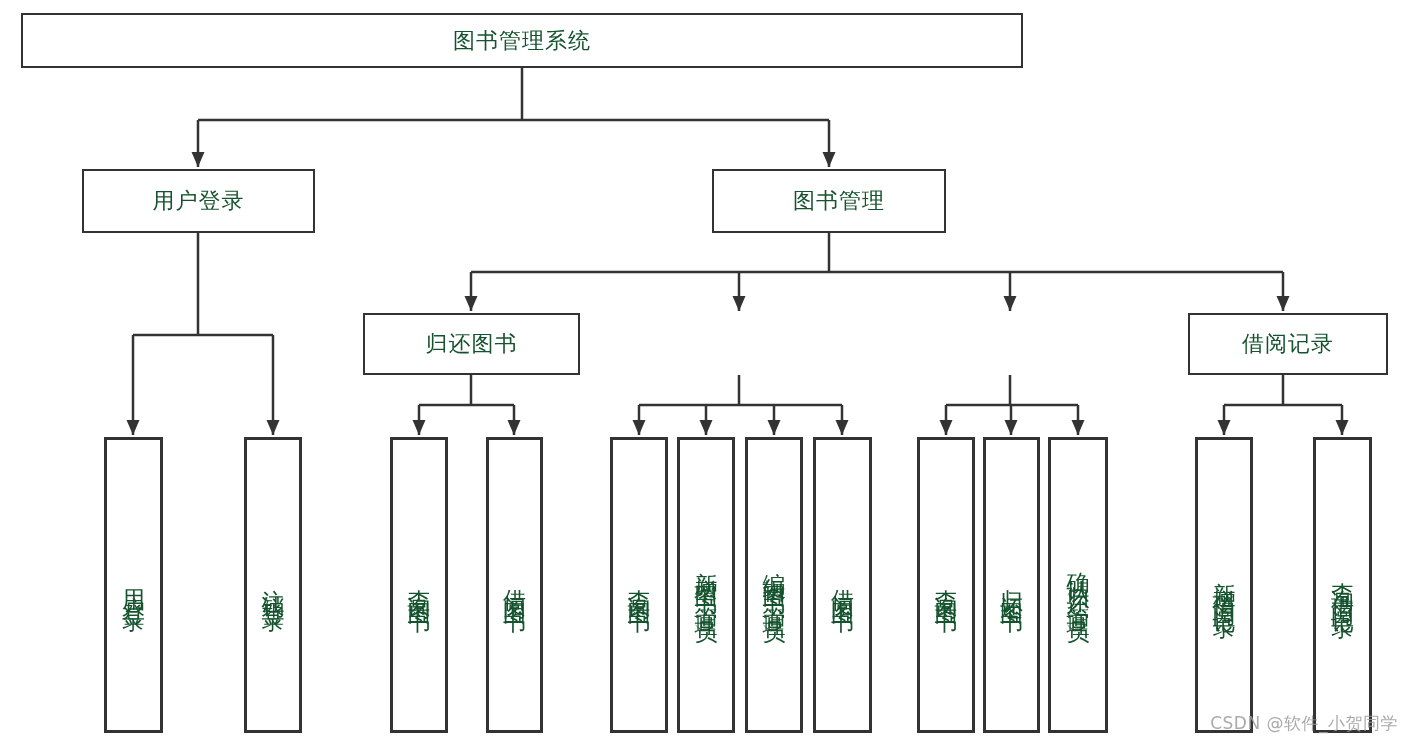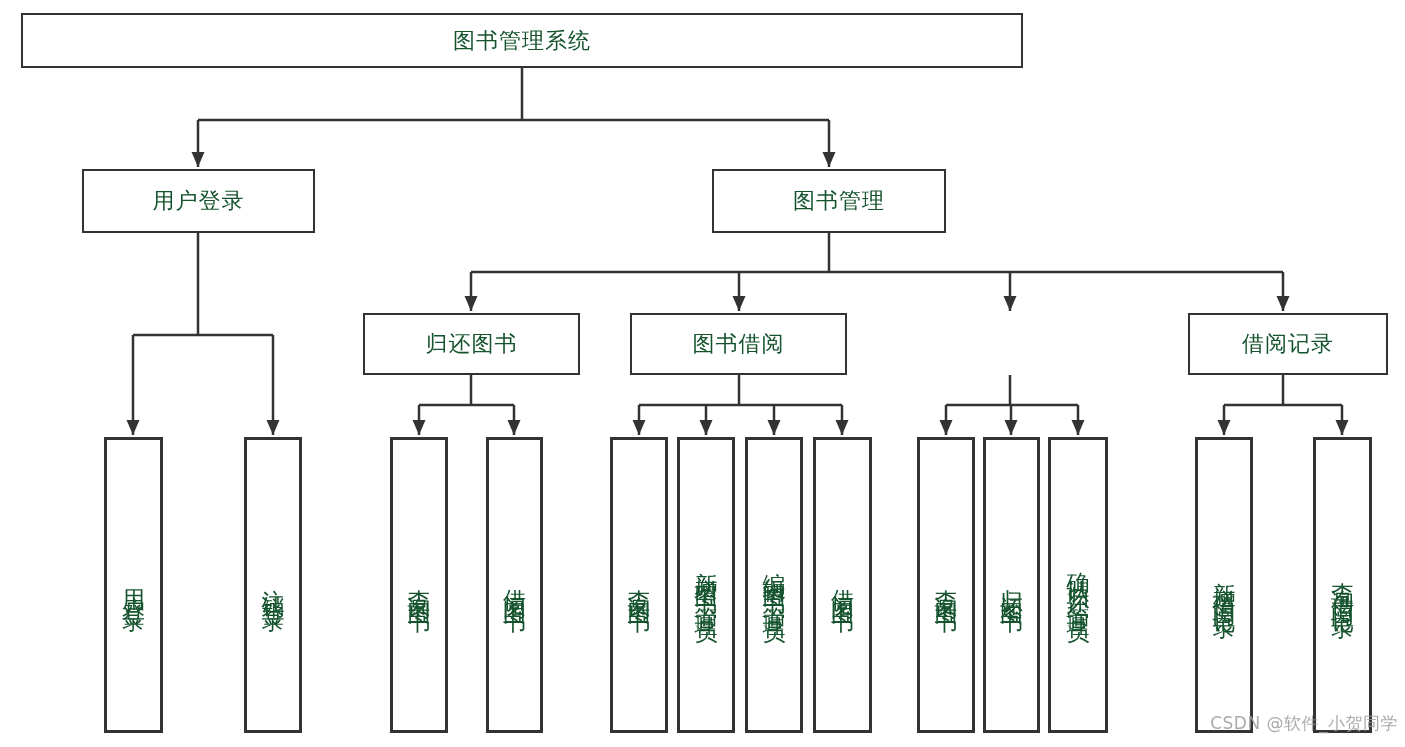--- a/index.html
+++ b/index.html
@@ -116,21 +116,20 @@
       <path d="M1342,405 L1342,435" marker-end="url(#arrowhead)"></path>
     </g>
   </svg>
 
   <div class="box h" style="left:21px; top:13px; width:1002px; height:55px;">图书管理系统</div>
 
   <div class="box h" style="left:82px; top:169px; width:233px; height:64px;">用户登录</div>
   <div class="box h" style="left:712px; top:169px; width:234px; height:64px;padding-left:20px;">图书管理</div>
 
   <div class="box h" style="left:363px; top:313px; width:217px; height:62px;">归还图书</div>
-  <div class="box h" style="left:630px; top:313px; width:217px; height:62px;">图书借阅</div>
   <div class="box h" style="left:1173px; top:313px; width:200px; height:62px;margin-left:15px;">借阅记录</div>
 
   <div class="box v" style="left:104px; top:437px; width:59px; height:296px;">用户登录</div>
   <div class="box v" style="left:244px; top:437px; width:58px; height:296px;">注销登录</div>
 
   <div class="box v" style="left:390px; top:437px; width:58px; height:296px;">查询图书</div>
   <div class="box v" style="left:486px; top:437px; width:57px; height:296px;">借阅图书</div>
 
   <div class="box v" style="left:610px; top:437px; width:58px; height:296px;">查询图书</div>
   <div class="box v" style="left:677px; top:437px; width:58px; height:296px;">新增图书（管理员）</div>

